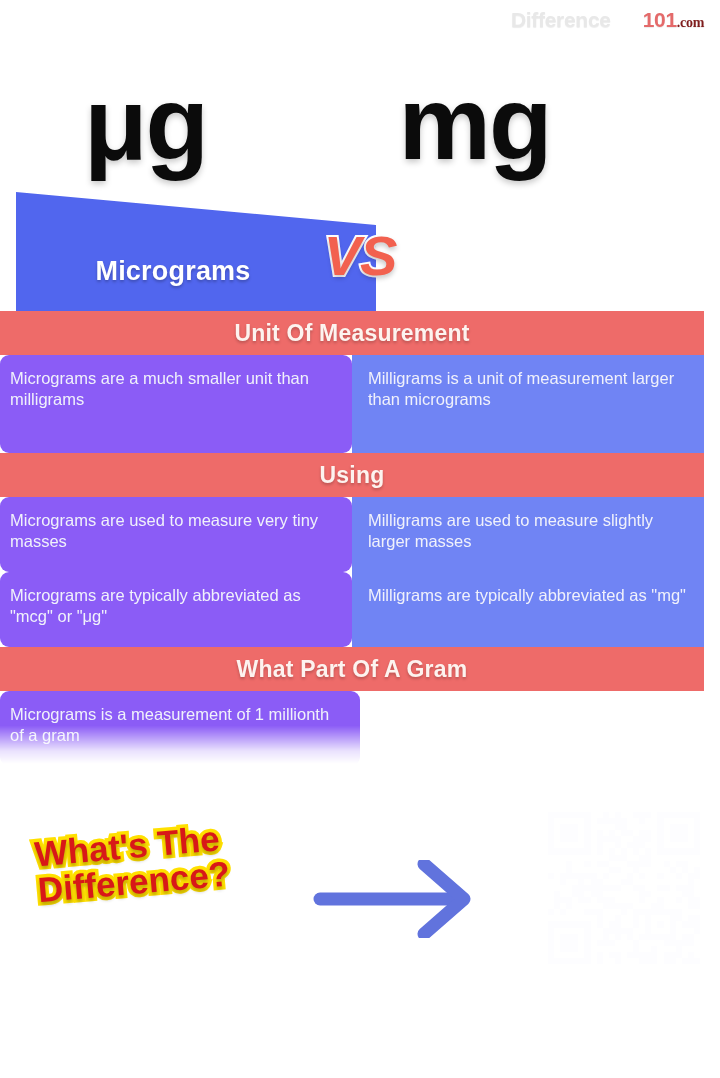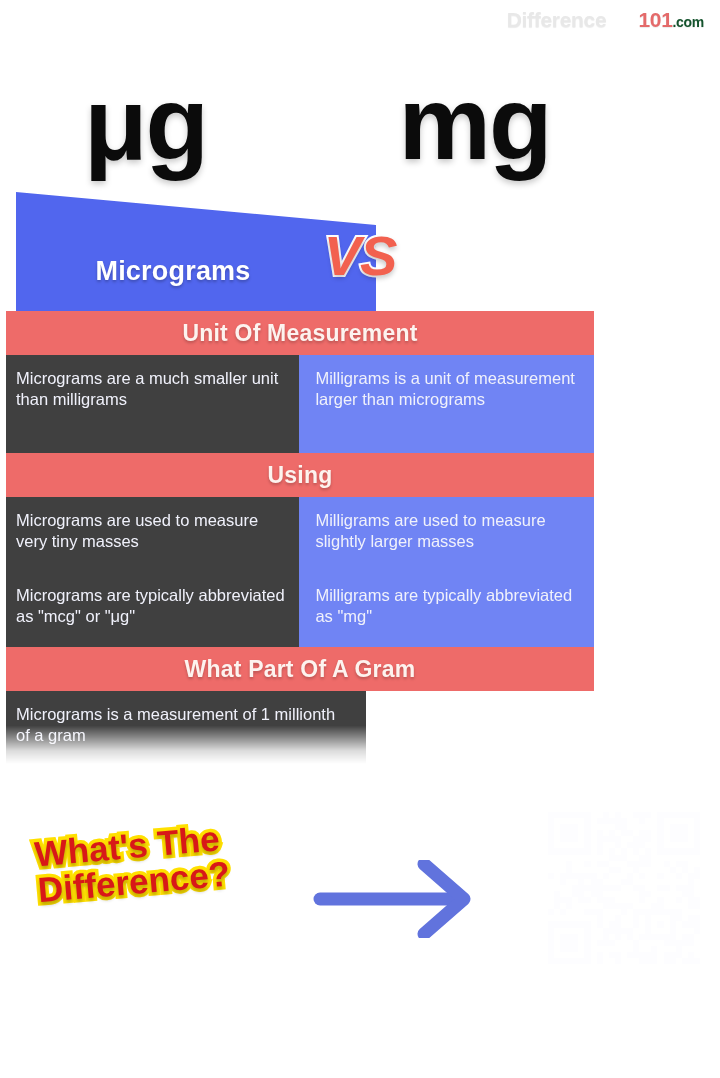--- a/index.html
+++ b/index.html
@@ -12,21 +12,21 @@
   #page { position:relative; width:720px; height:1078px; background:#fff; }
 
   
   .logo {
     position:absolute; top:8px; right:16px;
     font-size:21px; font-weight:bold; letter-spacing:-0.3px;
     color:#e8e8e8; white-space:nowrap;
     text-shadow:0 1px 1px rgba(0,0,0,0.08);
   }
   .logo .num { color:#e46a6a;margin-left:32px; }
-  .logo .tld { color:#14532d; font-size:14px; font-weight:bold; }
+  .logo .tld { color:#7f1d1d; font-size:14px; font-weight:bold;font-family:Liberation Serif, serif; }
 
   
   .symbols {
     position:absolute; top:62px; left:0; width:620px; height:122px;
     display:flex;
   }
   .symbols .sym {
     flex:1; display:flex; align-items:center; justify-content:center;
     font-size:104px; font-weight:bold; color:#0b0b0b;
     line-height:1; letter-spacing:-2px;
@@ -59,34 +59,34 @@
     transform:translateX(-50%);
     font-size:56px; font-weight:bold; font-style:italic;
     color:#f2614f; letter-spacing:-1px; line-height:1;
     -webkit-text-stroke:4px #ffffff;
     paint-order:stroke fill;
     text-shadow:0 3px 5px rgba(0,0,0,0.22);
     z-index:5;
   }
 
   
-  .rows { position:absolute; left:6px; top:311px; width:588px; }
+  .rows { position:absolute; left:0; top:311px; width:704px; }
   .row-head {
     height:44px; background:#ee6b69;
     display:flex; align-items:center; justify-content:center;
     color:#fdf3ef; font-size:23px; font-weight:bold;
     letter-spacing:0.2px;
     text-shadow:0 2px 3px rgba(0,0,0,0.22);
   }
   .row-body { display:flex; }
   .cell {
     width:360px; padding:13px 14px 14px 10px;
     color:#f0f1fb; font-size:16.5px; line-height:1.26;
   }
-  .cell.left  { background:#404040; }
+  .cell.left  { background:#8b5cf6;border-radius:9px; }
   .cell.right { background:#7084f4; padding-left:16px; }
   .row-body.h3 .cell { min-height:75px; }
   .row-body.h4 .cell { min-height:98px; }
 
   
   .row-body.fade {
     -webkit-mask-image:linear-gradient(to bottom, #000 0%, #000 46%, rgba(0,0,0,0.18) 80%, rgba(0,0,0,0) 97%);
     mask-image:linear-gradient(to bottom, #000 0%, #000 46%, rgba(0,0,0,0.18) 80%, rgba(0,0,0,0) 97%);
   }
 

